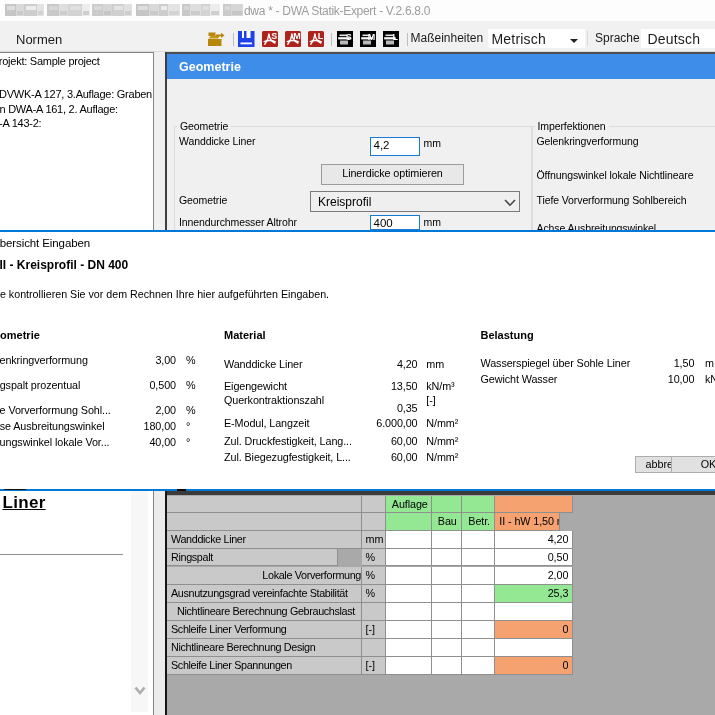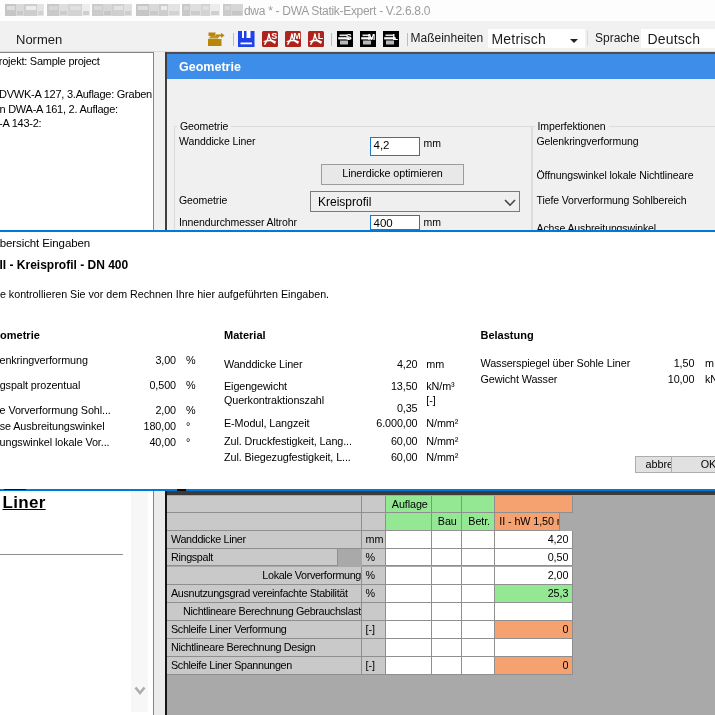--- a/index.html
+++ b/index.html
@@ -288,21 +288,21 @@
     <div style="position:absolute;left:385.8px;top:566.5px;width:46.19999999999999px;height:18.100000000000023px;background:#FFFFFF;border-right:1.2px solid #8F8F8F;border-bottom:1.2px solid #8F8F8F;font-size:10.8px;letter-spacing:-0.1px;color:#000;text-align:left;padding-left:4.5px;white-space:nowrap;overflow:hidden;line-height:17.100000000000023px;"></div>
     <div style="position:absolute;left:432px;top:566.5px;width:30px;height:18.100000000000023px;background:#FFFFFF;border-right:1.2px solid #8F8F8F;border-bottom:1.2px solid #8F8F8F;font-size:10.8px;letter-spacing:-0.1px;color:#000;text-align:left;padding-left:4.5px;white-space:nowrap;overflow:hidden;line-height:17.100000000000023px;"></div>
     <div style="position:absolute;left:462px;top:566.5px;width:32.80000000000001px;height:18.100000000000023px;background:#FFFFFF;border-right:1.2px solid #8F8F8F;border-bottom:1.2px solid #8F8F8F;font-size:10.8px;letter-spacing:-0.1px;color:#000;text-align:left;padding-left:4.5px;white-space:nowrap;overflow:hidden;line-height:17.100000000000023px;"></div>
     <div style="position:absolute;left:494.8px;top:566.5px;width:78.49999999999994px;height:18.100000000000023px;background:#FFFFFF;border-right:1.2px solid #8F8F8F;border-bottom:1.2px solid #8F8F8F;font-size:10.8px;letter-spacing:-0.1px;color:#000;text-align:right;padding-right:4px;white-space:nowrap;overflow:hidden;line-height:17.100000000000023px;">2,00</div>
     <div style="position:absolute;left:166.5px;top:584.6px;width:195.5px;height:18.100000000000023px;background:#C9C9C9;border-right:1.2px solid #8F8F8F;border-bottom:1.2px solid #8F8F8F;font-size:10.8px;letter-spacing:-0.35px;color:#000;text-align:left;padding-left:4.5px;white-space:nowrap;overflow:hidden;line-height:17.100000000000023px;">Ausnutzungsgrad vereinfachte Stabilität</div>
     <div style="position:absolute;left:362px;top:584.6px;width:23.80000000000001px;height:18.100000000000023px;background:#C9C9C9;border-right:1.2px solid #8F8F8F;border-bottom:1.2px solid #8F8F8F;font-size:10.8px;letter-spacing:-0.1px;color:#000;text-align:left;padding-left:3.5px;white-space:nowrap;overflow:hidden;line-height:17.100000000000023px;">%</div>
     <div style="position:absolute;left:385.8px;top:584.6px;width:46.19999999999999px;height:18.100000000000023px;background:#FFFFFF;border-right:1.2px solid #8F8F8F;border-bottom:1.2px solid #8F8F8F;font-size:10.8px;letter-spacing:-0.1px;color:#000;text-align:left;padding-left:4.5px;white-space:nowrap;overflow:hidden;line-height:17.100000000000023px;"></div>
     <div style="position:absolute;left:432px;top:584.6px;width:30px;height:18.100000000000023px;background:#FFFFFF;border-right:1.2px solid #8F8F8F;border-bottom:1.2px solid #8F8F8F;font-size:10.8px;letter-spacing:-0.1px;color:#000;text-align:left;padding-left:4.5px;white-space:nowrap;overflow:hidden;line-height:17.100000000000023px;"></div>
     <div style="position:absolute;left:462px;top:584.6px;width:32.80000000000001px;height:18.100000000000023px;background:#FFFFFF;border-right:1.2px solid #8F8F8F;border-bottom:1.2px solid #8F8F8F;font-size:10.8px;letter-spacing:-0.1px;color:#000;text-align:left;padding-left:4.5px;white-space:nowrap;overflow:hidden;line-height:17.100000000000023px;"></div>
     <div style="position:absolute;left:494.8px;top:584.6px;width:78.49999999999994px;height:18.100000000000023px;background:#94E894;border-right:1.2px solid #8F8F8F;border-bottom:1.2px solid #8F8F8F;font-size:10.8px;letter-spacing:-0.1px;color:#000;text-align:right;padding-right:4px;white-space:nowrap;overflow:hidden;line-height:17.100000000000023px;">25,3</div>
-    <div style="position:absolute;left:166.5px;top:602.7px;width:195.5px;height:18.199999999999932px;background:#C9C9C9;border-right:1.2px solid #8F8F8F;border-bottom:1.2px solid #8F8F8F;font-size:10.8px;letter-spacing:-0.35px;color:#000;text-align:right;padding-left:4.5px;white-space:nowrap;overflow:hidden;line-height:17.199999999999932px;">Nichtlineare Berechnung Gebrauchslast</div>
+    <div style="position:absolute;left:166.5px;top:602.7px;width:195.5px;height:18.199999999999932px;background:#C9C9C9;border-right:1.2px solid #8F8F8F;border-bottom:1.2px solid #8F8F8F;font-size:10.8px;letter-spacing:-0.35px;color:#000;text-align:center;padding-left:4.5px;white-space:nowrap;overflow:hidden;line-height:17.199999999999932px;">Nichtlineare Berechnung Gebrauchslast</div>
     <div style="position:absolute;left:362px;top:602.7px;width:23.80000000000001px;height:18.199999999999932px;background:#C9C9C9;border-right:1.2px solid #8F8F8F;border-bottom:1.2px solid #8F8F8F;font-size:10.8px;letter-spacing:-0.1px;color:#000;text-align:left;padding-left:3.5px;white-space:nowrap;overflow:hidden;line-height:17.199999999999932px;"></div>
     <div style="position:absolute;left:385.8px;top:602.7px;width:46.19999999999999px;height:18.199999999999932px;background:#FFFFFF;border-right:1.2px solid #8F8F8F;border-bottom:1.2px solid #8F8F8F;font-size:10.8px;letter-spacing:-0.1px;color:#000;text-align:left;padding-left:4.5px;white-space:nowrap;overflow:hidden;line-height:17.199999999999932px;"></div>
     <div style="position:absolute;left:432px;top:602.7px;width:30px;height:18.199999999999932px;background:#FFFFFF;border-right:1.2px solid #8F8F8F;border-bottom:1.2px solid #8F8F8F;font-size:10.8px;letter-spacing:-0.1px;color:#000;text-align:left;padding-left:4.5px;white-space:nowrap;overflow:hidden;line-height:17.199999999999932px;"></div>
     <div style="position:absolute;left:462px;top:602.7px;width:32.80000000000001px;height:18.199999999999932px;background:#FFFFFF;border-right:1.2px solid #8F8F8F;border-bottom:1.2px solid #8F8F8F;font-size:10.8px;letter-spacing:-0.1px;color:#000;text-align:left;padding-left:4.5px;white-space:nowrap;overflow:hidden;line-height:17.199999999999932px;"></div>
     <div style="position:absolute;left:494.8px;top:602.7px;width:78.49999999999994px;height:18.199999999999932px;background:#FFFFFF;border-right:1.2px solid #8F8F8F;border-bottom:1.2px solid #8F8F8F;font-size:10.8px;letter-spacing:-0.1px;color:#000;text-align:left;padding-left:4.5px;white-space:nowrap;overflow:hidden;line-height:17.199999999999932px;"></div>
     <div style="position:absolute;left:166.5px;top:620.9px;width:195.5px;height:18px;background:#C9C9C9;border-right:1.2px solid #8F8F8F;border-bottom:1.2px solid #8F8F8F;font-size:10.8px;letter-spacing:-0.35px;color:#000;text-align:left;padding-left:4.5px;white-space:nowrap;overflow:hidden;line-height:17px;">Schleife Liner Verformung</div>
     <div style="position:absolute;left:362px;top:620.9px;width:23.80000000000001px;height:18px;background:#C9C9C9;border-right:1.2px solid #8F8F8F;border-bottom:1.2px solid #8F8F8F;font-size:10.8px;letter-spacing:-0.1px;color:#000;text-align:left;padding-left:3.5px;white-space:nowrap;overflow:hidden;line-height:17px;">[-]</div>
     <div style="position:absolute;left:385.8px;top:620.9px;width:46.19999999999999px;height:18px;background:#FFFFFF;border-right:1.2px solid #8F8F8F;border-bottom:1.2px solid #8F8F8F;font-size:10.8px;letter-spacing:-0.1px;color:#000;text-align:left;padding-left:4.5px;white-space:nowrap;overflow:hidden;line-height:17px;"></div>
     <div style="position:absolute;left:432px;top:620.9px;width:30px;height:18px;background:#FFFFFF;border-right:1.2px solid #8F8F8F;border-bottom:1.2px solid #8F8F8F;font-size:10.8px;letter-spacing:-0.1px;color:#000;text-align:left;padding-left:4.5px;white-space:nowrap;overflow:hidden;line-height:17px;"></div>
     <div style="position:absolute;left:462px;top:620.9px;width:32.80000000000001px;height:18px;background:#FFFFFF;border-right:1.2px solid #8F8F8F;border-bottom:1.2px solid #8F8F8F;font-size:10.8px;letter-spacing:-0.1px;color:#000;text-align:left;padding-left:4.5px;white-space:nowrap;overflow:hidden;line-height:17px;"></div>

